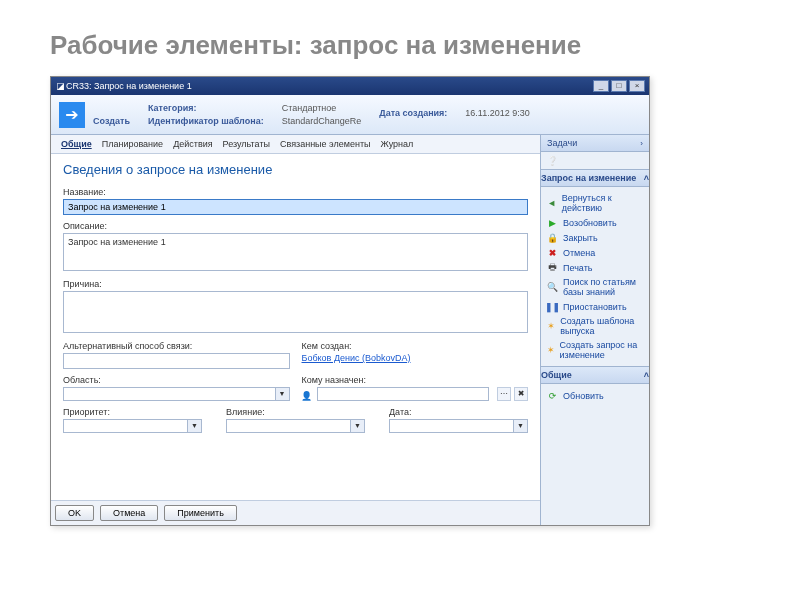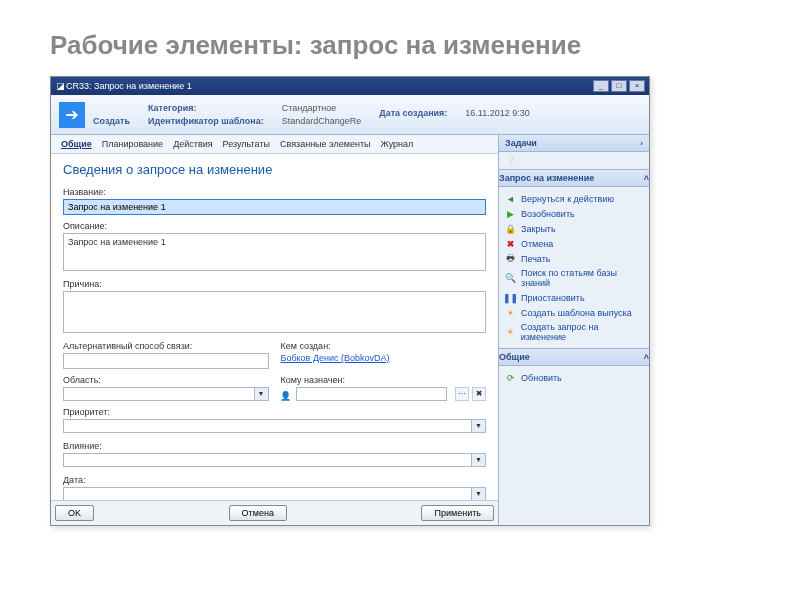--- a/index.html
+++ b/index.html
@@ -25,32 +25,32 @@
 .form-area { padding: 8px 12px; flex: 1; overflow: hidden; color: #333; }
 .section-title { color: #1a5aa8; font-size: 13px; margin-bottom: 10px; }
 .field { margin-bottom: 6px; }
 .field-label { font-size: 9px; color: #333; margin-bottom: 2px; }
 .text-input { width: 100%; border: 1px solid #3a7ac8; padding: 2px 4px; font-size: 9px; background: #fff; color: #000; }
 .text-input.selected { background: #cde4ff; }
 .textarea { width: 100%; height: 38px; border: 1px solid #a8b8d0; padding: 3px 4px; font-size: 9px; resize: none; background: #fff; color: #333; }
 .textarea.tall { height: 42px; }
 .row2 { display: flex; gap: 12px; }
 .row2 > div { flex: 1; }
-.row3 { display: flex; gap: 8px; flex-direction: column; }
+.row3 { display: flex; gap: 24px; }
 .row3 > div { flex: 1; }
 .link { color: #1a5ad0; text-decoration: underline; font-size: 9px; }
 .combo { display: flex; }
 .combo input { flex: 1; border: 1px solid #a8b8d0; padding: 1px 3px; font-size: 9px; min-width: 0; }
 .combo .drop { width: 14px; border: 1px solid #a8b8d0; border-left: none; background: #e8eef8; text-align: center; font-size: 7px; line-height: 12px; }
 .action-icons { display: flex; gap: 3px; margin-left: 4px; }
 .action-icons span { width: 14px; height: 14px; border: 1px solid #c0cde0; background: #f0f4fb; font-size: 8px; text-align: center; line-height: 12px; }
-.button-bar { background: #eef2f9; border-top: 1px solid #c0cde0; padding: 4px; display: flex; justify-content: space-between; gap: 6px; }
+.button-bar { background: #eef2f9; border-top: 1px solid #c0cde0; padding: 4px; display: flex; justify-content: flex-start; gap: 6px; }
 .btn { padding: 2px 12px; font-size: 9px; border: 1px solid #888; background: linear-gradient(#fff,#e0e6f0); border-radius: 2px; cursor: pointer; }
 .side-col { width: 150px; background: #eaf0f8; display: flex; flex-direction: column; font-size: 9px; }
-.side-head { background: linear-gradient(#dce8f8,#c8d8f0); padding: 3px 6px; font-weight: bold; color: #2a4a8a; border-bottom: 1px solid #a0b4d0; display: flex; justify-content: space-between; align-items: center; }
+.side-head { background: linear-gradient(#dce8f8,#c8d8f0); padding: 3px 6px; font-weight: normal; color: #2a4a8a; border-bottom: 1px solid #a0b4d0; display: flex; justify-content: space-between; align-items: center; }
 .side-head .chev { font-size: 8px; }
 .side-group-title { background: linear-gradient(#dce8f8,#c8d8f0); padding: 3px 0; font-weight: bold; color: #2a4a8a; border-top: 1px solid #a0b4d0; border-bottom: 1px solid #a0b4d0; display: flex; justify-content: space-between; }
 .side-items { padding: 4px 4px; }
 .side-item { display: flex; align-items: center; gap: 5px; padding: 2px 2px; color: #1a4aa0; cursor: pointer; }
 .ic { width: 11px; height: 11px; display: inline-flex; align-items: center; justify-content: center; font-size: 9px; }
 .ic.back { color: #3a8a3a; }
 .ic.play { color: #2aaa2a; }
 .ic.lock { color: #c09000; }
 .ic.close { color: #cc2020; font-weight: bold; }
 .ic.print { color: #444; }

